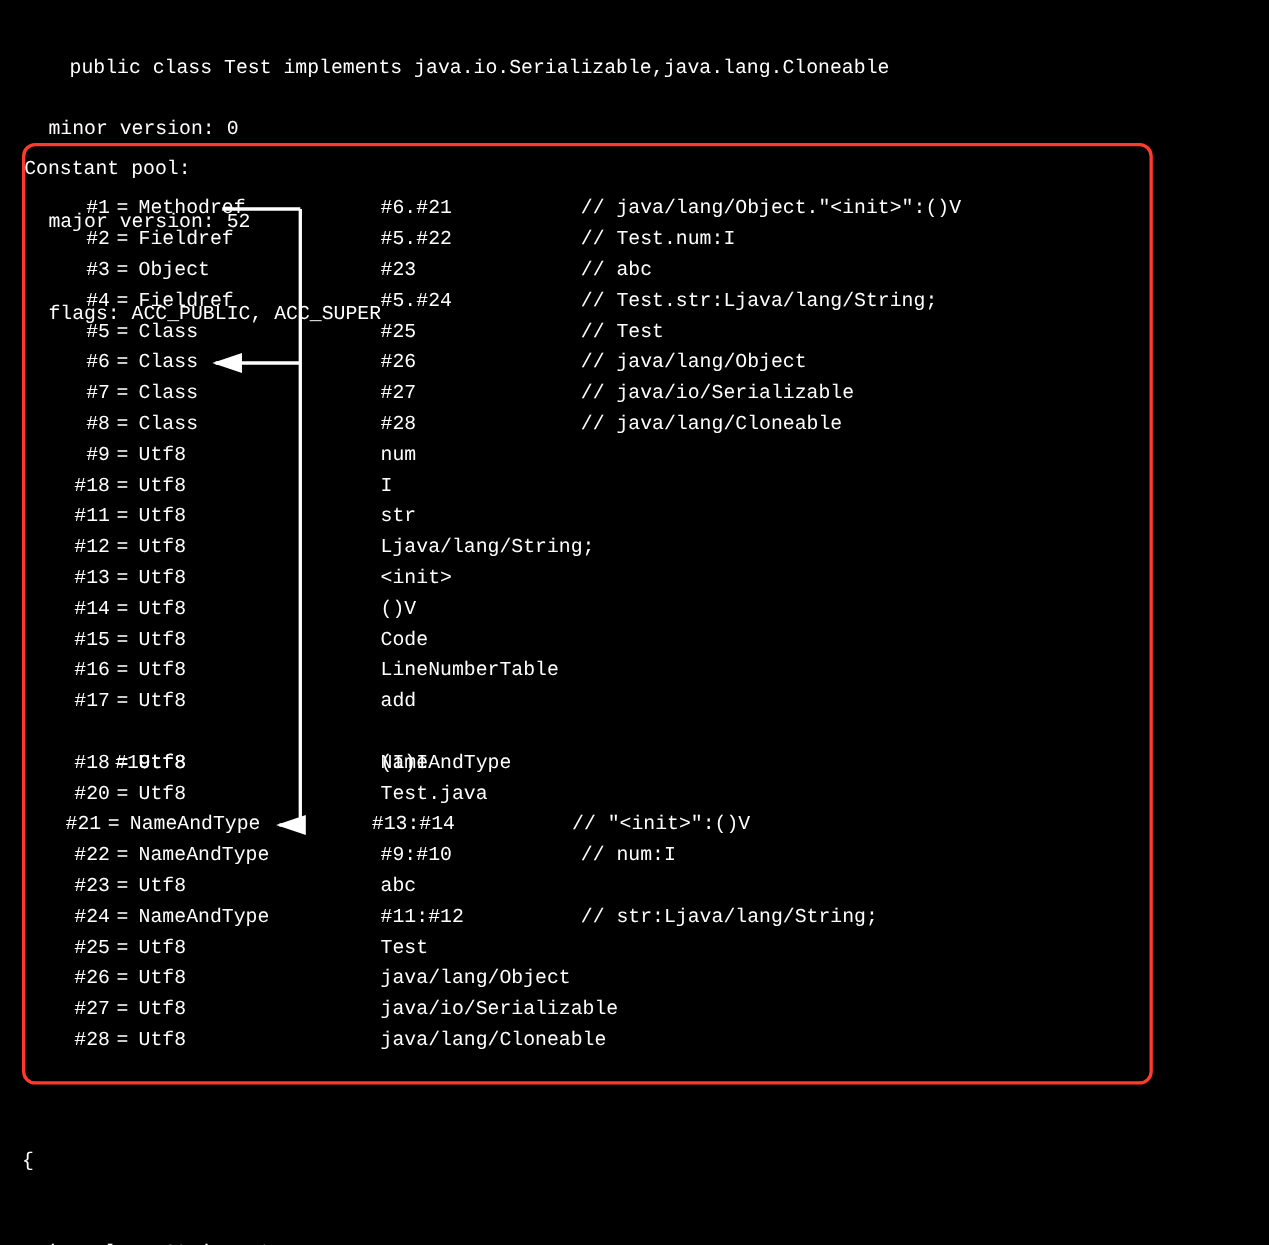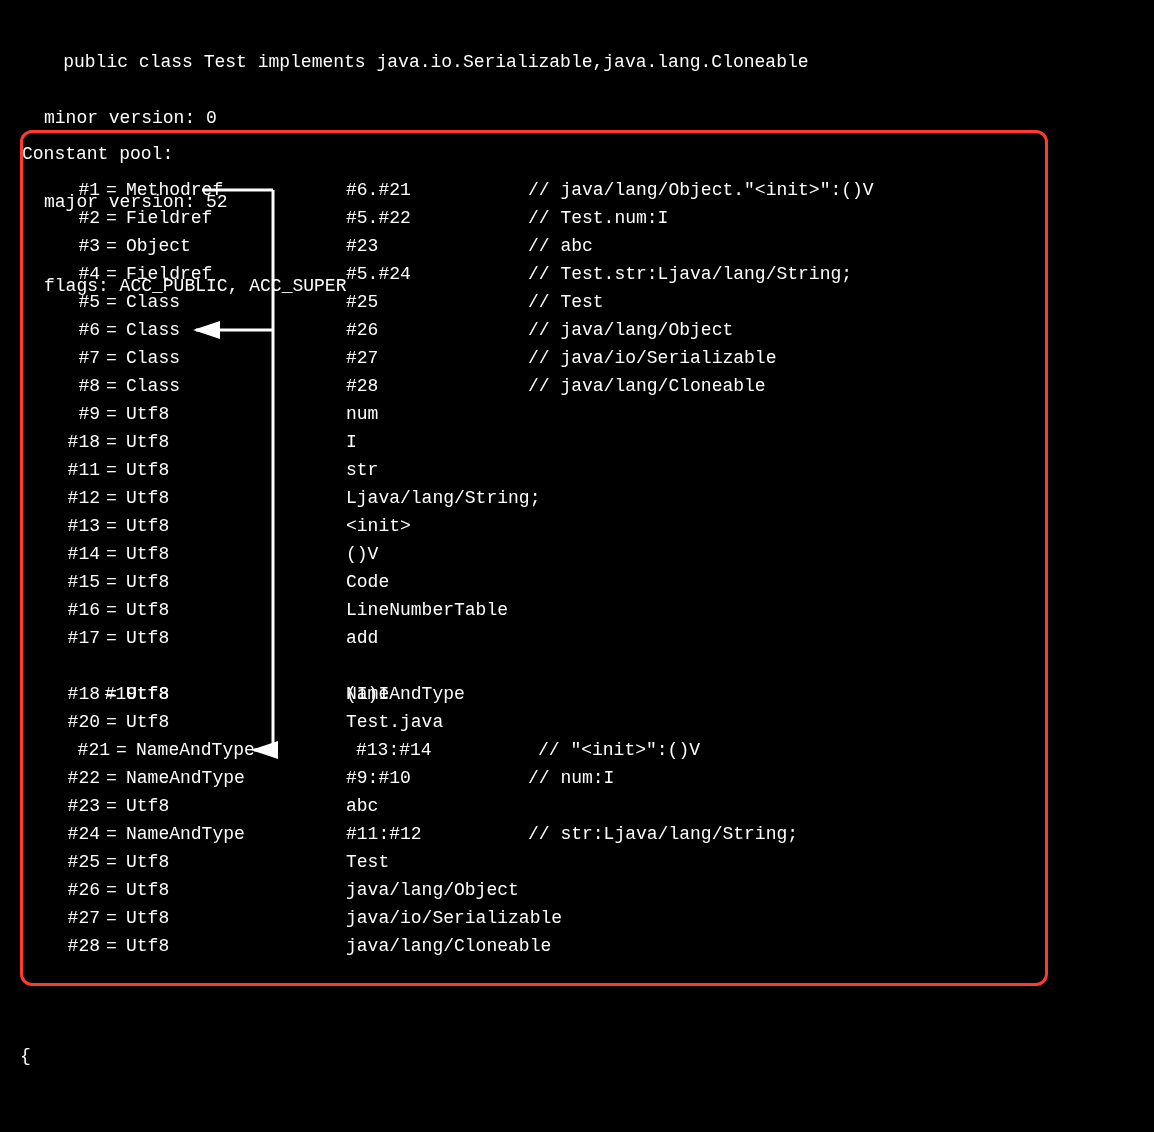--- a/index.html
+++ b/index.html
@@ -156,21 +156,21 @@
         <span class="c-eq">=</span>
         <span class="c-type">Utf8</span>
         <span class="c-ref">NameAndType</span>
       </div>
       <div class="row" style="left: 20px; top: 708px; width: 1020px;">
         <span class="c-idx">#20</span>
         <span class="c-eq">=</span>
         <span class="c-type">Utf8</span>
         <span class="c-ref">Test.java</span>
       </div>
-      <div class="row" style="left: 30px; top: 736px; width: 1020px;">
+      <div class="row" style="left: 12px; top: 736px; width: 1020px;">
         <span class="c-idx">#21</span>
         <span class="c-eq">=</span>
         <span class="c-type">NameAndType</span>
         <span class="c-ref">#13:#14</span>
         <span class="c-cm">//  "&lt;init&gt;":()V</span>
       </div>
       <div class="row" style="left: 20px; top: 764px; width: 1020px;">
         <span class="c-idx">#22</span>
         <span class="c-eq">=</span>
         <span class="c-type">NameAndType</span>

